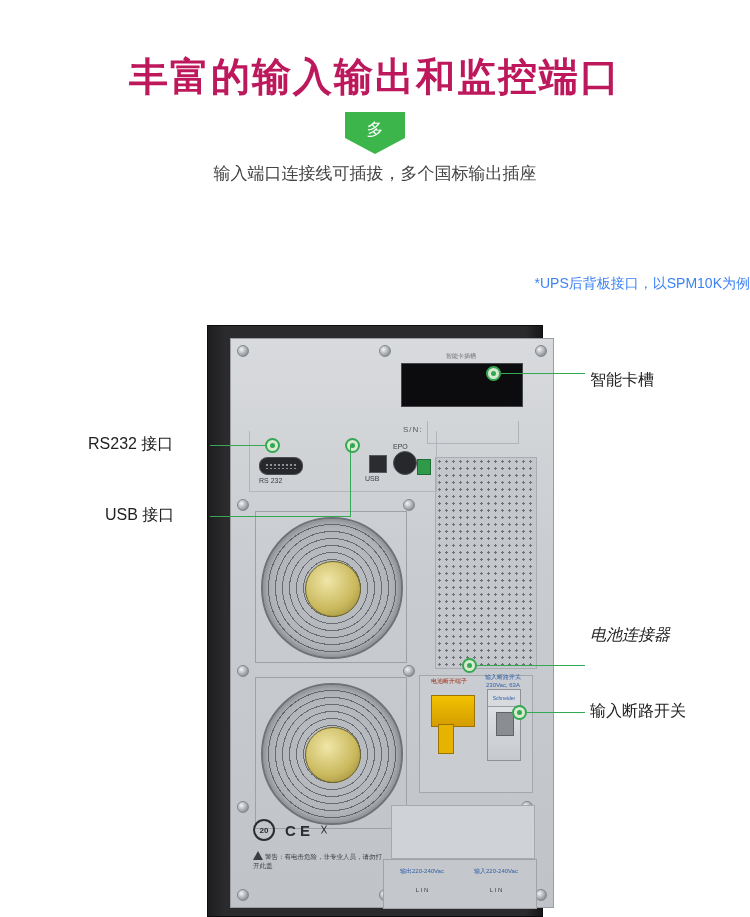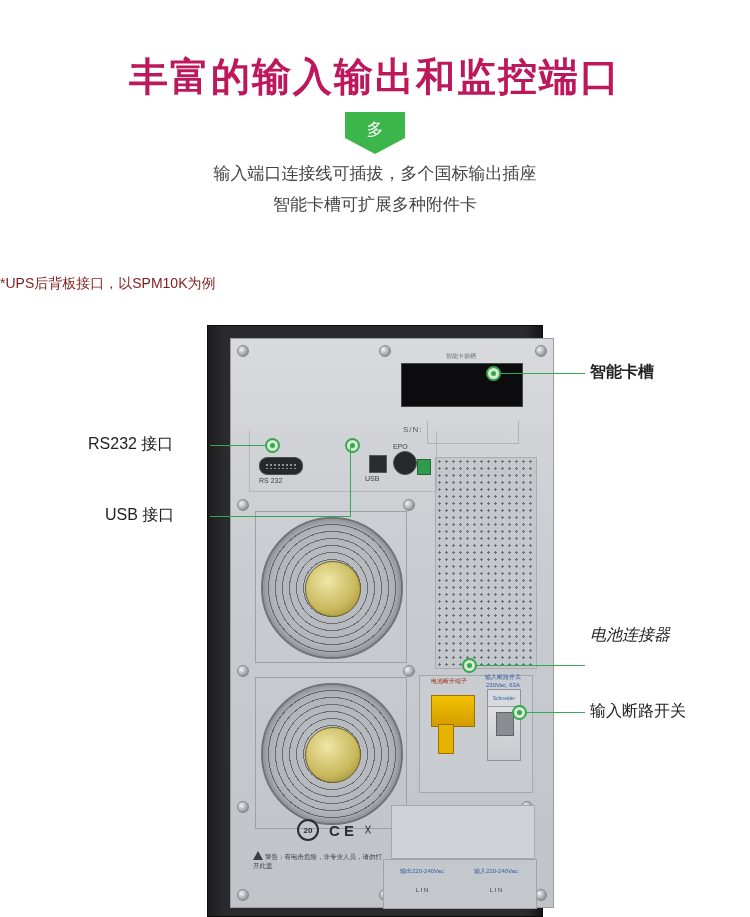--- a/index.html
+++ b/index.html
@@ -28,22 +28,22 @@
     padding-top:6px;box-sizing:border-box;
   }
   .desc{
     position:absolute;top:158px;left:0;width:750px;
     text-align:center;
     font-size:17px;color:#444;
     line-height:31px;
   }
   .note{
     position:absolute;top:275px;left:0;width:750px;
-    text-align:left;
-    font-size:14px;color:#7f1d1d;
+    text-align:right;
+    font-size:14px;color:#3b82f6;
   }
 
   
   .ups{
     position:absolute;left:207px;top:325px;
     width:336px;height:592px;
     background:linear-gradient(90deg,#1d1d1f 0,#2b2b2d 5%,#2b2b2d 95%,#161618 100%);
     border:1px solid #0c0c0c;
     box-sizing:border-box;
   }
@@ -189,21 +189,21 @@
   }
   #outlbl1{left:156px;width:70px;}
   #outlbl2{left:230px;width:70px;}
   .lin{position:absolute;top:548px;font-size:6px;color:#3a3d41;text-align:center;}
   #lin1{left:156px;width:70px;}
   #lin2{left:230px;width:70px;}
 
   .certs{
     position:absolute;left:22px;top:480px;
     display:flex;align-items:center;gap:10px;
-    font-size:15px;color:#2b2d30;font-weight:bold;margin-left:44px;
+    font-size:15px;color:#2b2d30;font-weight:bold;
   }
   .cert-circle{
     width:18px;height:18px;border-radius:50%;border:2px solid #2b2d30;
     font-size:8px;display:flex;align-items:center;justify-content:center;
     font-weight:bold;
   }
   .warn{
     position:absolute;left:22px;top:512px;width:130px;
     font-size:6.5px;color:#3a3d41;line-height:9px;
   }
@@ -232,21 +232,20 @@
   .callout-left{text-align:right;}
 </style>
 </head>
 <body>
 
 <div class="title">丰富的输入输出和监控端口</div>
 <div class="badge">多</div>
 
 <div class="desc">
   <div>输入端口连接线可插拔，多个国标输出插座</div>
-  <div>智能卡槽可扩展多种附件卡</div>
 </div>
 <div class="note">*UPS后背板接口，以SPM10K为例</div>
 
 <div class="ups">
   <div class="panel">
 
     <div class="screw" style="left:6px;top:6px;"></div>
     <div class="screw" style="right:6px;top:6px;"></div>
     <div class="screw" style="left:6px;bottom:6px;"></div>
     <div class="screw" style="right:6px;bottom:6px;"></div>
@@ -308,21 +307,21 @@
       <span>☓</span>
     </div>
     <div class="warn">
       <span class="warn-tri"></span><span>警告：有电击危险，非专业人员，请勿打开此盖</span>
     </div>
   </div>
 </div>
 
 <div class="marker" style="left:486px;top:366px;"></div>
 <div class="lead" style="left:501px;top:373px;width:84px;"></div>
-<div class="callout" style="left:590px;top:362px;font-weight:bold;">智能卡槽</div>
+<div class="callout" style="left:590px;top:370px;">智能卡槽</div>
 
 <div class="marker" style="left:265px;top:438px;"></div>
 <div class="lead" style="left:210px;top:445px;width:55px;"></div>
 <div class="lead" style="left:210px;top:445px;width:1px;height:0;"></div>
 <div class="callout callout-left" style="left:88px;top:434px;">RS232 接口</div>
 
 <div class="marker" style="left:345px;top:438px;"></div>
 <div class="lead" style="left:210px;top:516px;width:140px;"></div>
 <div class="lead" style="left:350px;top:446px;width:1px;height:71px;background:#34a853;"></div>
 <div class="callout callout-left" style="left:105px;top:505px;">USB 接口</div>

